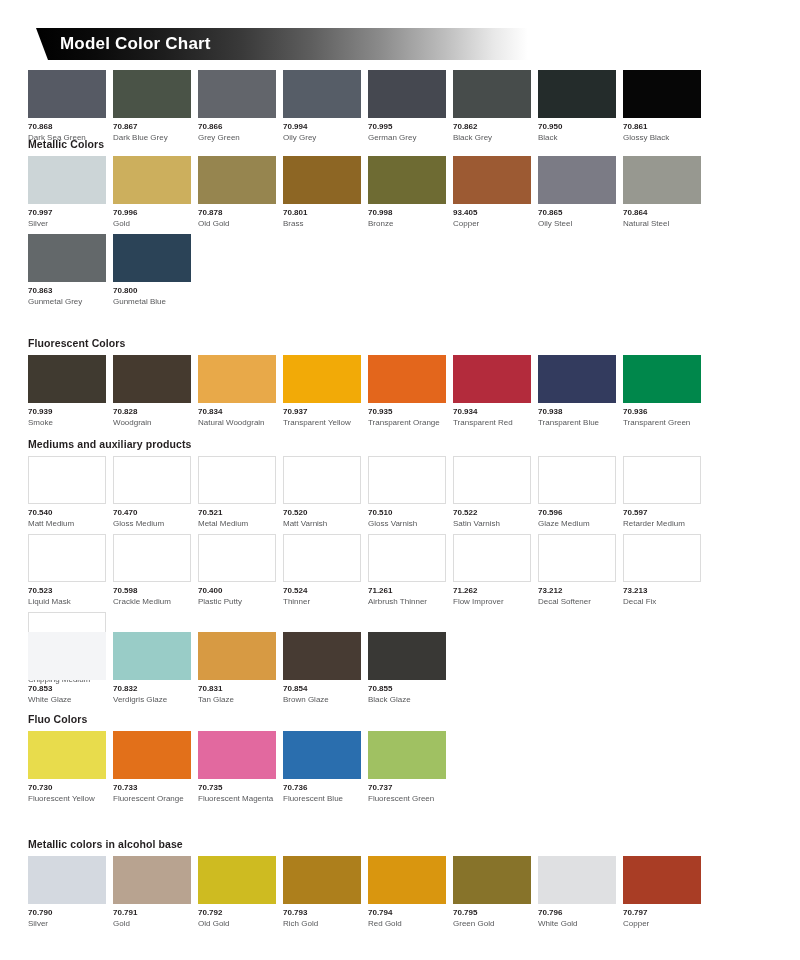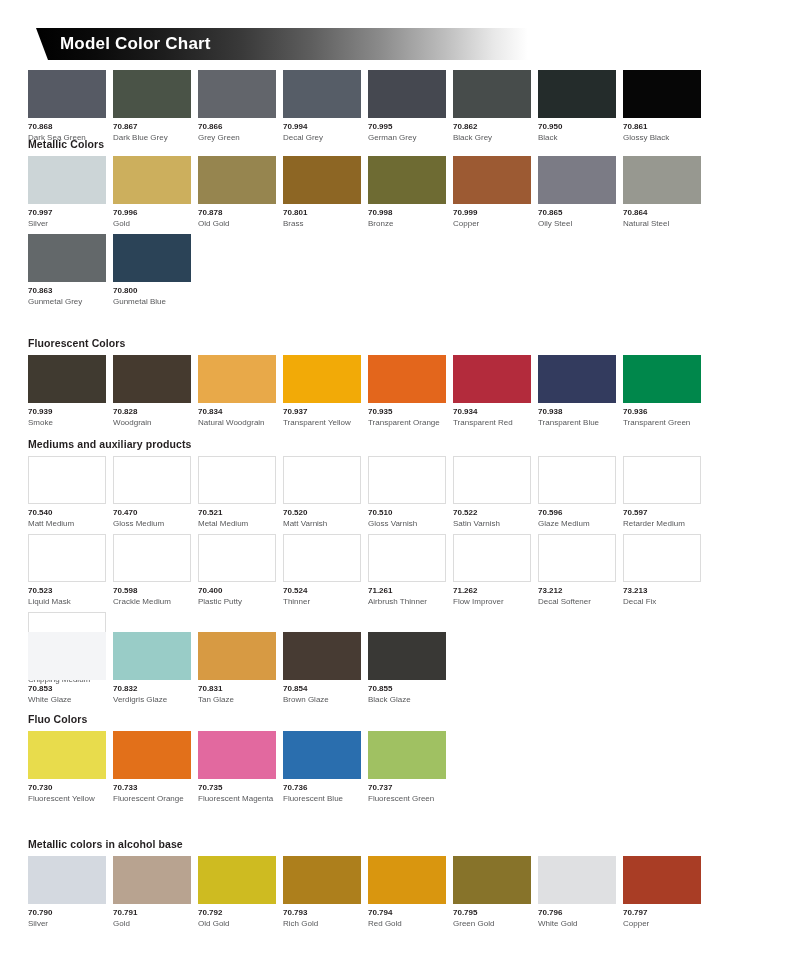--- a/index.html
+++ b/index.html
@@ -141,21 +141,21 @@
             <div class="cname">Dark Blue Grey</div>
           </div>
           <div class="cell">
             <div class="swatch" style="background: rgb(98, 101, 107);"></div>
             <div class="code">70.866</div>
             <div class="cname">Grey Green</div>
           </div>
           <div class="cell">
             <div class="swatch" style="background: rgb(86, 93, 103);"></div>
             <div class="code">70.994</div>
-            <div class="cname">Decal Grey</div>
+            <div class="cname">Oily Grey</div>
           </div>
           <div class="cell">
             <div class="swatch" style="background: rgb(69, 72, 80);"></div>
             <div class="code">70.995</div>
             <div class="cname">German Grey</div>
           </div>
           <div class="cell">
             <div class="swatch" style="background: rgb(71, 76, 75);"></div>
             <div class="code">70.862</div>
             <div class="cname">Black Grey</div>
@@ -195,21 +195,21 @@
             <div class="code">70.801</div>
             <div class="cname">Brass</div>
           </div>
           <div class="cell">
             <div class="swatch" style="background: rgb(110, 107, 51);"></div>
             <div class="code">70.998</div>
             <div class="cname">Bronze</div>
           </div>
           <div class="cell">
             <div class="swatch" style="background: rgb(156, 90, 51);"></div>
-            <div class="code">70.999</div>
+            <div class="code">93.405</div>
             <div class="cname">Copper</div>
           </div>
           <div class="cell">
             <div class="swatch" style="background: rgb(123, 123, 133);"></div>
             <div class="code">70.865</div>
             <div class="cname">Oily Steel</div>
           </div>
           <div class="cell">
             <div class="swatch" style="background: rgb(151, 152, 144);"></div>
             <div class="code">70.864</div>

